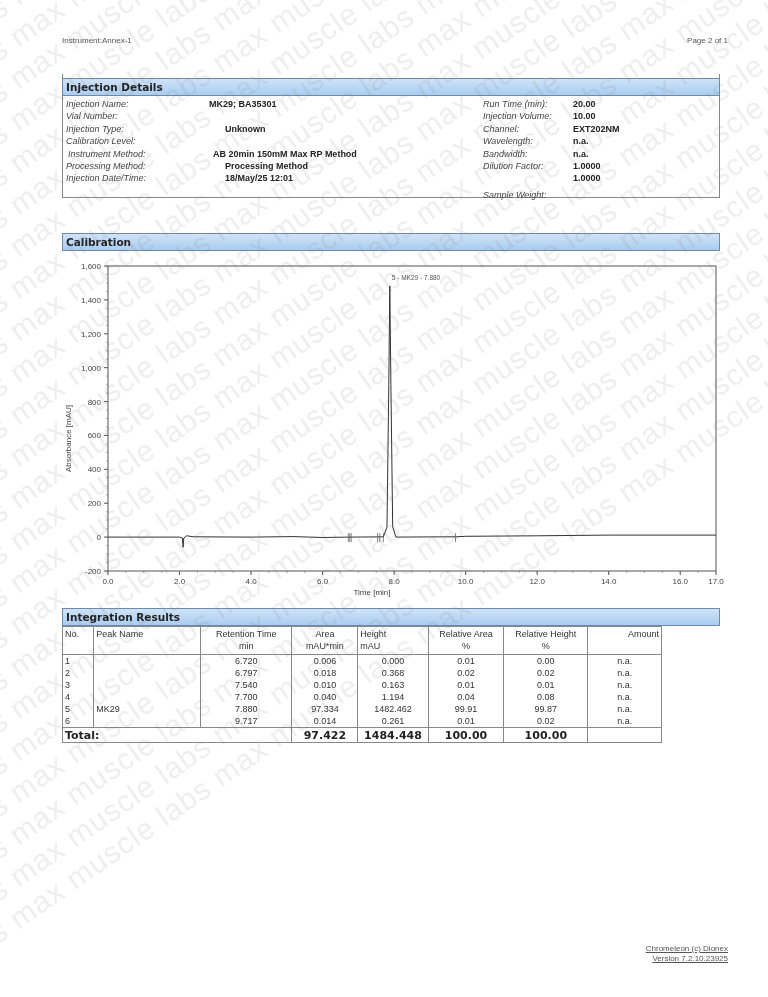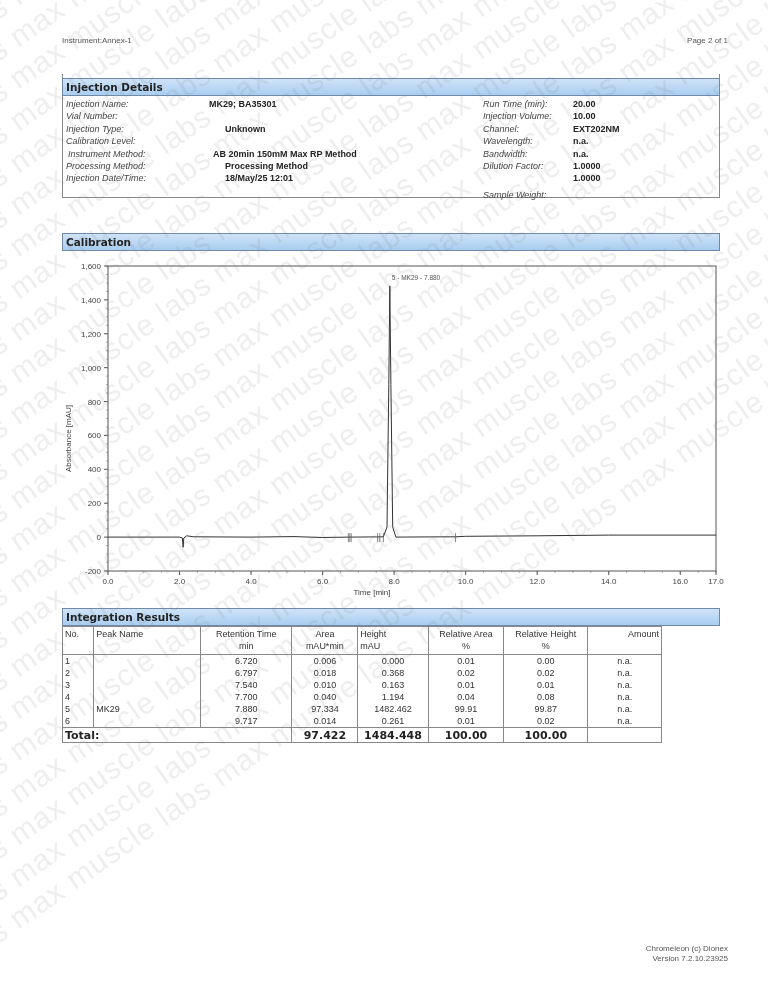--- a/index.html
+++ b/index.html
@@ -41,21 +41,21 @@
   .chart-wrap svg { position: absolute; left: 0; top: 0; }
 
   .integ { position: absolute; left: 62px; top: 608px; width: 658px; }
   table.results { border-collapse: collapse; width: 600px; font-size: 9px; }
   table.results th, table.results td { border-left: 1px solid #888; border-right: 1px solid #888; padding: 0 2px; }
   table.results thead th { font-weight: normal; color: #333; height: 26px; vertical-align: top; border-bottom: 1px solid #888; border-top: 1px solid #888; line-height: 12px; padding-top: 1px;}
   table.results tbody td { height: 12px; line-height: 12px; color: #333; text-align: center; }
   table.results tbody td.left { text-align: left; }
   table.results tfoot td { border-top: 1px solid #888; border-bottom: 1px solid #888; font-weight: bold; height: 14px; text-align: center; font-family: "DejaVu Sans", sans-serif; font-size: 11px; margin-top: 35px; }
   table.results tfoot td.left { text-align: left; }
-  .footer { position: absolute; right: 40px; top: 944px; text-align: right; font-size: 8px; color: #555; line-height: 10px; }
+  .footer { position: absolute; right: 40px; top: 944px; text-align: right; font-size: 8px; color: #555; line-height: 10px; text-decoration: underline; }
 </style>
 </head>
 <body>
 
 <div class="top-left">Instrument:Annex-1</div>
 <div class="top-right">Page 2 of 1</div>
 
 <div class="report">
   <div style="height:4px; border-left:1px solid #888; border-right:1px solid #888;"></div>
   <div class="section-bar">Injection Details</div>

